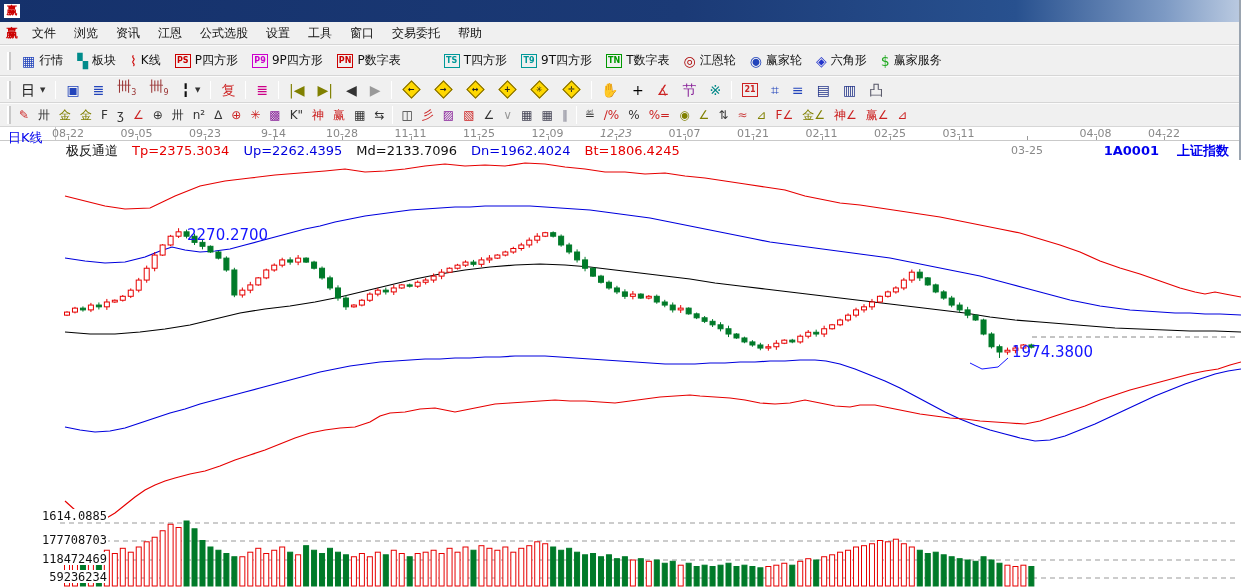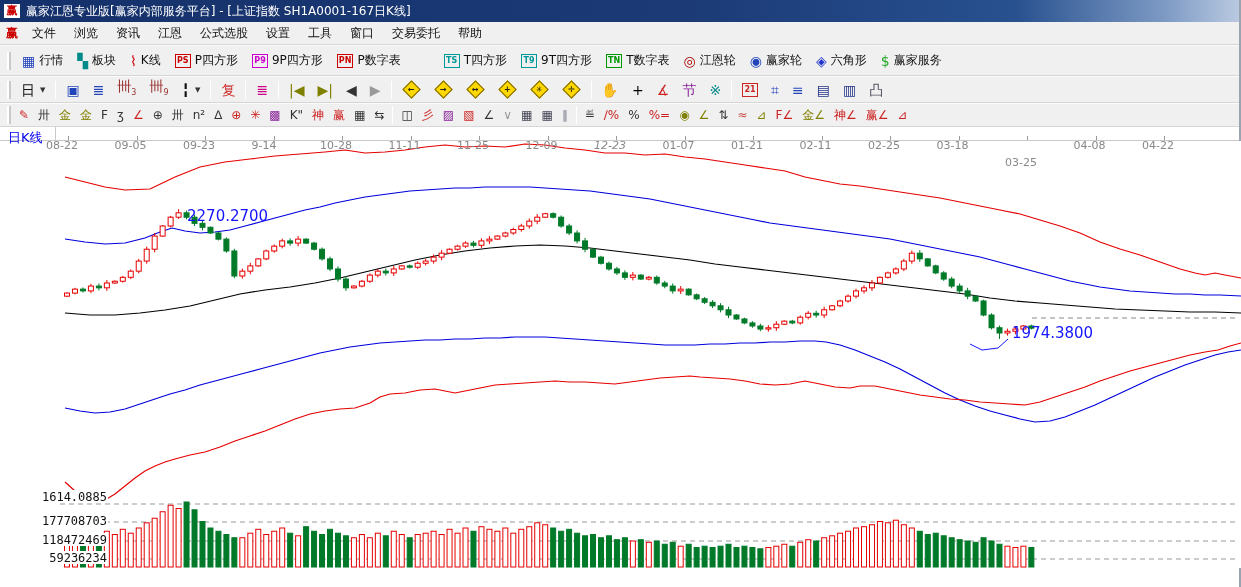--- a/index.html
+++ b/index.html
@@ -36,37 +36,36 @@
   .tb-btn .sub { font-size:8px; vertical-align:sub; }
   .diamond { width:13px; height:13px; background:#ffd800; border:1px solid #7a6400;
     transform:rotate(45deg); display:flex; align-items:center; justify-content:center; margin:2px 3px; }
   .diamond span { transform:rotate(-45deg); font-size:8px; font-weight:bold; color:#222; }
   .tb3 .tb-btn { padding:1px 3px; }
   .tb3 .ig { font-size:12px; }
   
   .axis-row { height:14px; position:relative; background:#fff; font-size:11px; color:#888;
     border-bottom:1px solid #c9c9c9; }
   .axis-row .vline { position:absolute; left:55px; top:0; width:1px; height:14px; background:#c9c9c9; }
-  .date-lbl { position:absolute; top:12px; width:44px; }
+  .date-lbl { position:absolute; top:0; width:44px; text-align:center; }
   .tickmark { position:absolute; bottom:0; width:1px; height:4px; background:#999; }
   .period-label { position:absolute; left:8px; top:129px; color:#0000ee; font-size:13px; z-index:5; }
   .info-row { height:19px; display:flex; align-items:center; gap:14px; padding:0 6px 0 66px;
     background:#fff; font-size:13px; }
   .info-row .spacer { flex:1; }
   .v-red { color:#e60000; } .v-blue { color:#0000dd; } .v-black { color:#111; }
   .code-lbl { color:#0000ee; font-weight:bold; margin-right:4px; }
   svg#chart-svg { display:block; background:#fff; }
 </style>
 </head>
 <body>
 
 <div class="app">
   <div class="titlebar">
     <span class="logo">赢</span>
-    <span>赢家江恩专业版[赢家内部服务平台] - [上证指数  SH1A0001-167日K线]</span>
   </div>
 
   <div class="menubar">
     <span class="logo">赢</span>
   <span class="menu-item">文件</span>
       <span class="menu-item">浏览</span>
       <span class="menu-item">资讯</span>
       <span class="menu-item">江恩</span>
       <span class="menu-item">公式选股</span>
       <span class="menu-item">设置</span>
@@ -397,30 +396,41 @@
       <span class="date-lbl" style="left: 594px; font-style: italic;">12-23</span>
       <span class="tickmark" style="left: 616px;"></span>
       <span class="date-lbl" style="left: 662.5px;">01-07</span>
       <span class="tickmark" style="left: 684.5px;"></span>
       <span class="date-lbl" style="left: 731px;">01-21</span>
       <span class="tickmark" style="left: 753px;"></span>
       <span class="date-lbl" style="left: 799.5px;">02-11</span>
       <span class="tickmark" style="left: 821.5px;"></span>
       <span class="date-lbl" style="left: 868px;">02-25</span>
       <span class="tickmark" style="left: 890px;"></span>
-      <span class="date-lbl" style="left: 936.5px;">03-18</span>
+      <span class="date-lbl" style="left: 936.5px;">03-11</span>
       <span class="tickmark" style="left: 958.5px;"></span>
       <span class="date-lbl" style="left: 1005px; margin-top: 17px;">03-25</span>
       <span class="tickmark" style="left: 1027px;"></span>
       <span class="date-lbl" style="left: 1073.5px;">04-08</span>
       <span class="tickmark" style="left: 1095.5px;"></span>
       <span class="date-lbl" style="left: 1142px;">04-22</span>
       <span class="tickmark" style="left: 1164px;"></span>
     </div>
 
+  <div class="info-row">
+    <span class="v-black">极反通道</span>
+    <span class="v-red">Tp=2375.3034</span>
+    <span class="v-blue">Up=2262.4395</span>
+    <span class="v-black">Md=2133.7096</span>
+    <span class="v-blue">Dn=1962.4024</span>
+    <span class="v-red">Bt=1806.4245</span>
+    <span class="spacer"></span>
+    <span class="code-lbl">1A0001</span>
+    <span class="code-lbl">上证指数</span>
+  </div>
 
   <svg id="chart-svg" width="1241" height="427" viewBox="0 160 1241 427">
       <line x1="60" y1="523" x2="1237" y2="523" stroke="#999" stroke-dasharray="5,4" stroke-width="1"></line>
       <line x1="60" y1="541" x2="1237" y2="541" stroke="#999" stroke-dasharray="5,4" stroke-width="1"></line>
       <line x1="60" y1="560" x2="1237" y2="560" stroke="#999" stroke-dasharray="5,4" stroke-width="1"></line>
       <line x1="60" y1="578" x2="1237" y2="578" stroke="#999" stroke-dasharray="5,4" stroke-width="1"></line>
       <polyline points="65,196 85,201 105,206 125,209 150,208 175,196 200,186 225,181 250,178 275,175 300,173 325,171 345,169 365,172 385,171 405,169 425,166 445,164 465,166 485,165 505,166 525,163 545,164 565,167 585,169 605,172 625,172 645,174 665,173 685,176 705,178 725,181 745,184 765,187 785,190 805,196 820,199 840,203 860,205 880,208 900,211 920,214 940,217 960,221 980,225 1000,229 1020,233 1040,239 1060,245 1080,252 1100,261 1120,268 1140,274 1160,281 1180,288 1195,292 1205,294 1215,292 1225,294 1241,297" fill="none" stroke="#e60000" stroke-width="1.2"></polyline>
       <polyline points="65,258 85,261 105,263 125,262 145,257 160,251 172,247 185,250 200,252 215,251 230,249 245,245 260,241 275,237 290,233 305,229 320,226 335,222 350,219 365,216 380,214 395,212 410,210 425,209 440,208 455,207 470,207 485,206 500,206 515,206 530,206 545,207 560,208 575,209 590,210 605,212 620,214 635,216 650,218 665,221 680,224 695,227 710,230 725,233 740,236 755,239 770,242 785,244 800,246 815,248 830,250 845,252 860,254 875,256 890,258 905,261 920,264 935,267 950,270 965,273 980,276 995,280 1010,284 1025,288 1040,292 1055,296 1070,300 1085,303 1100,306 1115,308 1130,310 1145,311 1160,312 1175,313 1190,313 1205,314 1220,314 1241,315" fill="none" stroke="#0000dd" stroke-width="1.2"></polyline>
       <polyline points="65,332 90,334 115,334 140,332 165,329 190,325 215,319 240,313 265,309 290,306 315,302 340,297 365,291 390,285 415,279 440,274 465,270 490,267 515,265 540,264 565,265 590,267 615,270 640,273 665,276 690,279 715,283 740,286 765,289 790,292 815,295 840,298 865,301 890,304 915,307 940,310 965,313 990,317 1015,320 1040,322 1065,324 1090,326 1115,328 1140,329 1165,330 1190,331 1215,331 1241,332" fill="none" stroke="#000000" stroke-width="1.2"></polyline>
       <polyline points="65,427 80,430 95,432 110,431 125,428 140,423 155,418 170,413 185,409 200,404 215,400 230,396 245,392 260,388 275,384 290,380 305,376 320,372 335,369 350,366 365,364 380,362 395,361 410,360 425,359 440,359 455,358 470,358 485,357 500,357 515,356 530,356 545,356 560,357 575,358 590,359 605,360 620,361 635,362 650,363 665,364 680,364 695,364 710,363 725,363 740,362 755,362 770,361 785,361 800,360 815,360 826,361 840,364 855,369 870,375 885,381 900,388 915,396 930,404 945,412 960,419 975,425 990,430 1005,434 1020,438 1035,441 1050,440 1065,436 1080,430 1095,424 1110,417 1125,410 1140,403 1155,396 1170,390 1185,384 1200,379 1215,374 1228,371 1241,369" fill="none" stroke="#0000dd" stroke-width="1.2"></polyline>

